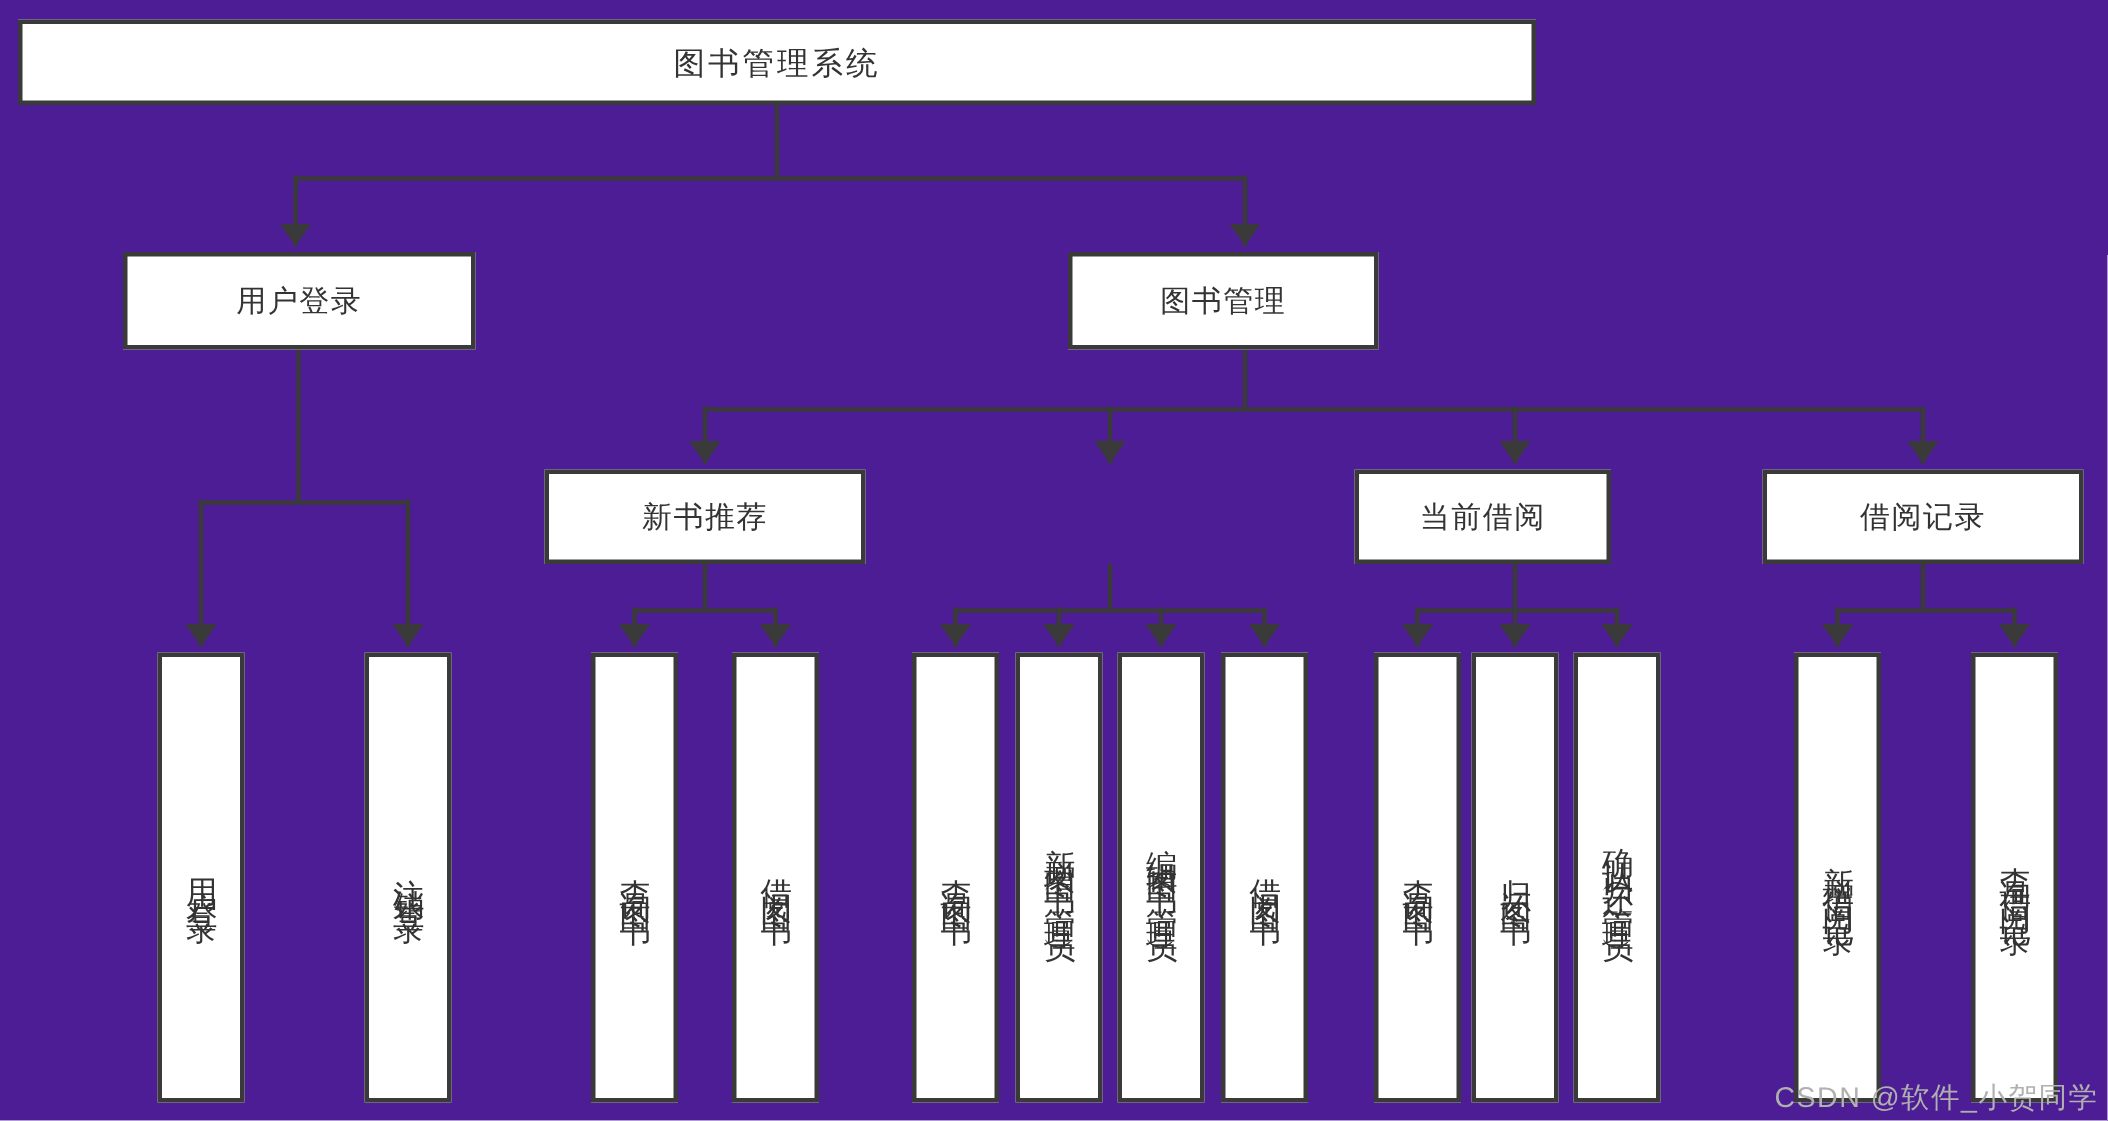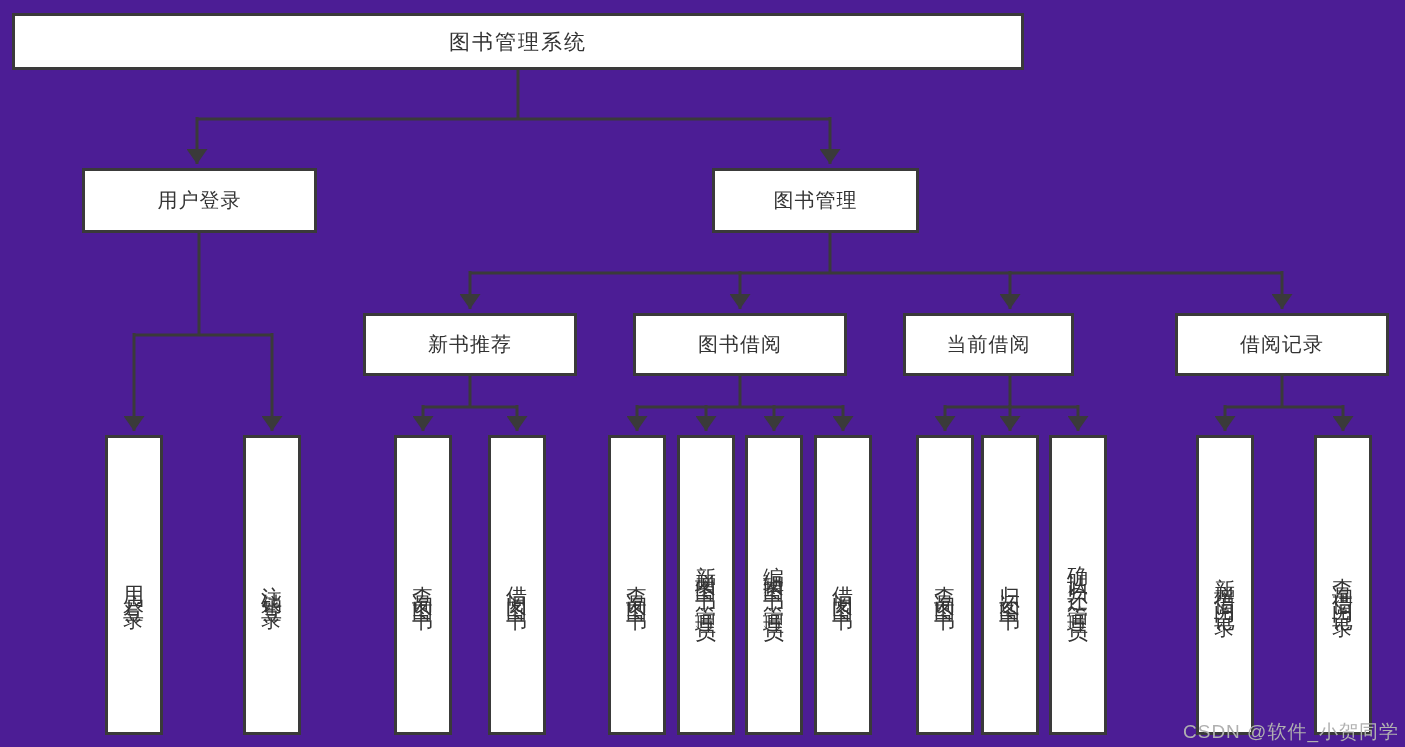--- a/index.html
+++ b/index.html
@@ -120,23 +120,20 @@
   <div class="box h" style="left:82px;top:168px;width:235px;height:65px">
     <span class="lbl">用户登录</span>
   </div>
   <div class="box h" style="left:712px;top:168px;width:207px;height:65px">
     <span class="lbl">图书管理</span>
   </div>
 
   <div class="box h" style="left:363px;top:313px;width:214px;height:63px">
     <span class="lbl">新书推荐</span>
   </div>
-  <div class="box h" style="left:633px;top:313px;width:214px;height:63px">
-    <span class="lbl">图书借阅</span>
-  </div>
   <div class="box h" style="left:903px;top:313px;width:171px;height:63px">
     <span class="lbl">当前借阅</span>
   </div>
   <div class="box h" style="left:1175px;top:313px;width:214px;height:63px">
     <span class="lbl">借阅记录</span>
   </div>
 
   <div class="box v" style="left:105px;top:435px;width:58px;height:300px">
     <span class="lbl">用户登录</span>
   </div>

